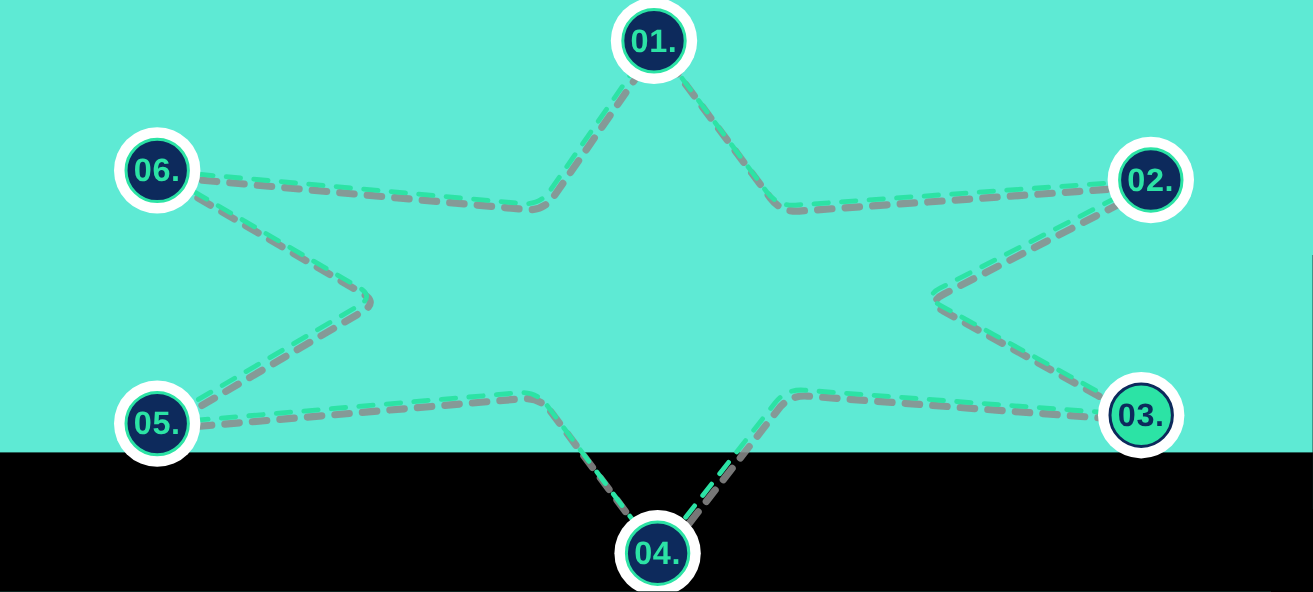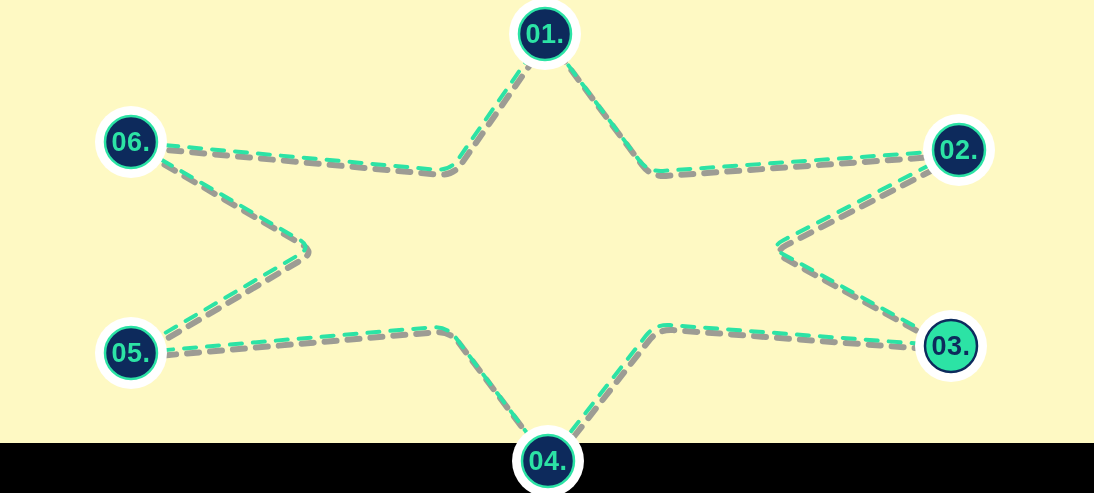--- a/index.html
+++ b/index.html
@@ -7,22 +7,22 @@
     padding: 0;
     background: #000000;
     width: 1094px;
     height: 493px;
     overflow: hidden;
     font-family: "Liberation Sans", sans-serif;
   }
   .stage {
     position: relative;
     width: 1094px;
-    height: 443px;
-    background: #fef9c3;
+    height: 377px;
+    background: #5eead4;
   }
   svg { display: block; }
   .node-label {
     font-family: "Liberation Sans", "DejaVu Sans", sans-serif;
     font-weight: bold;
     font-size: 27px;
     letter-spacing: 0.5px;
     text-anchor: middle;
     pointer-events: none;
   }

